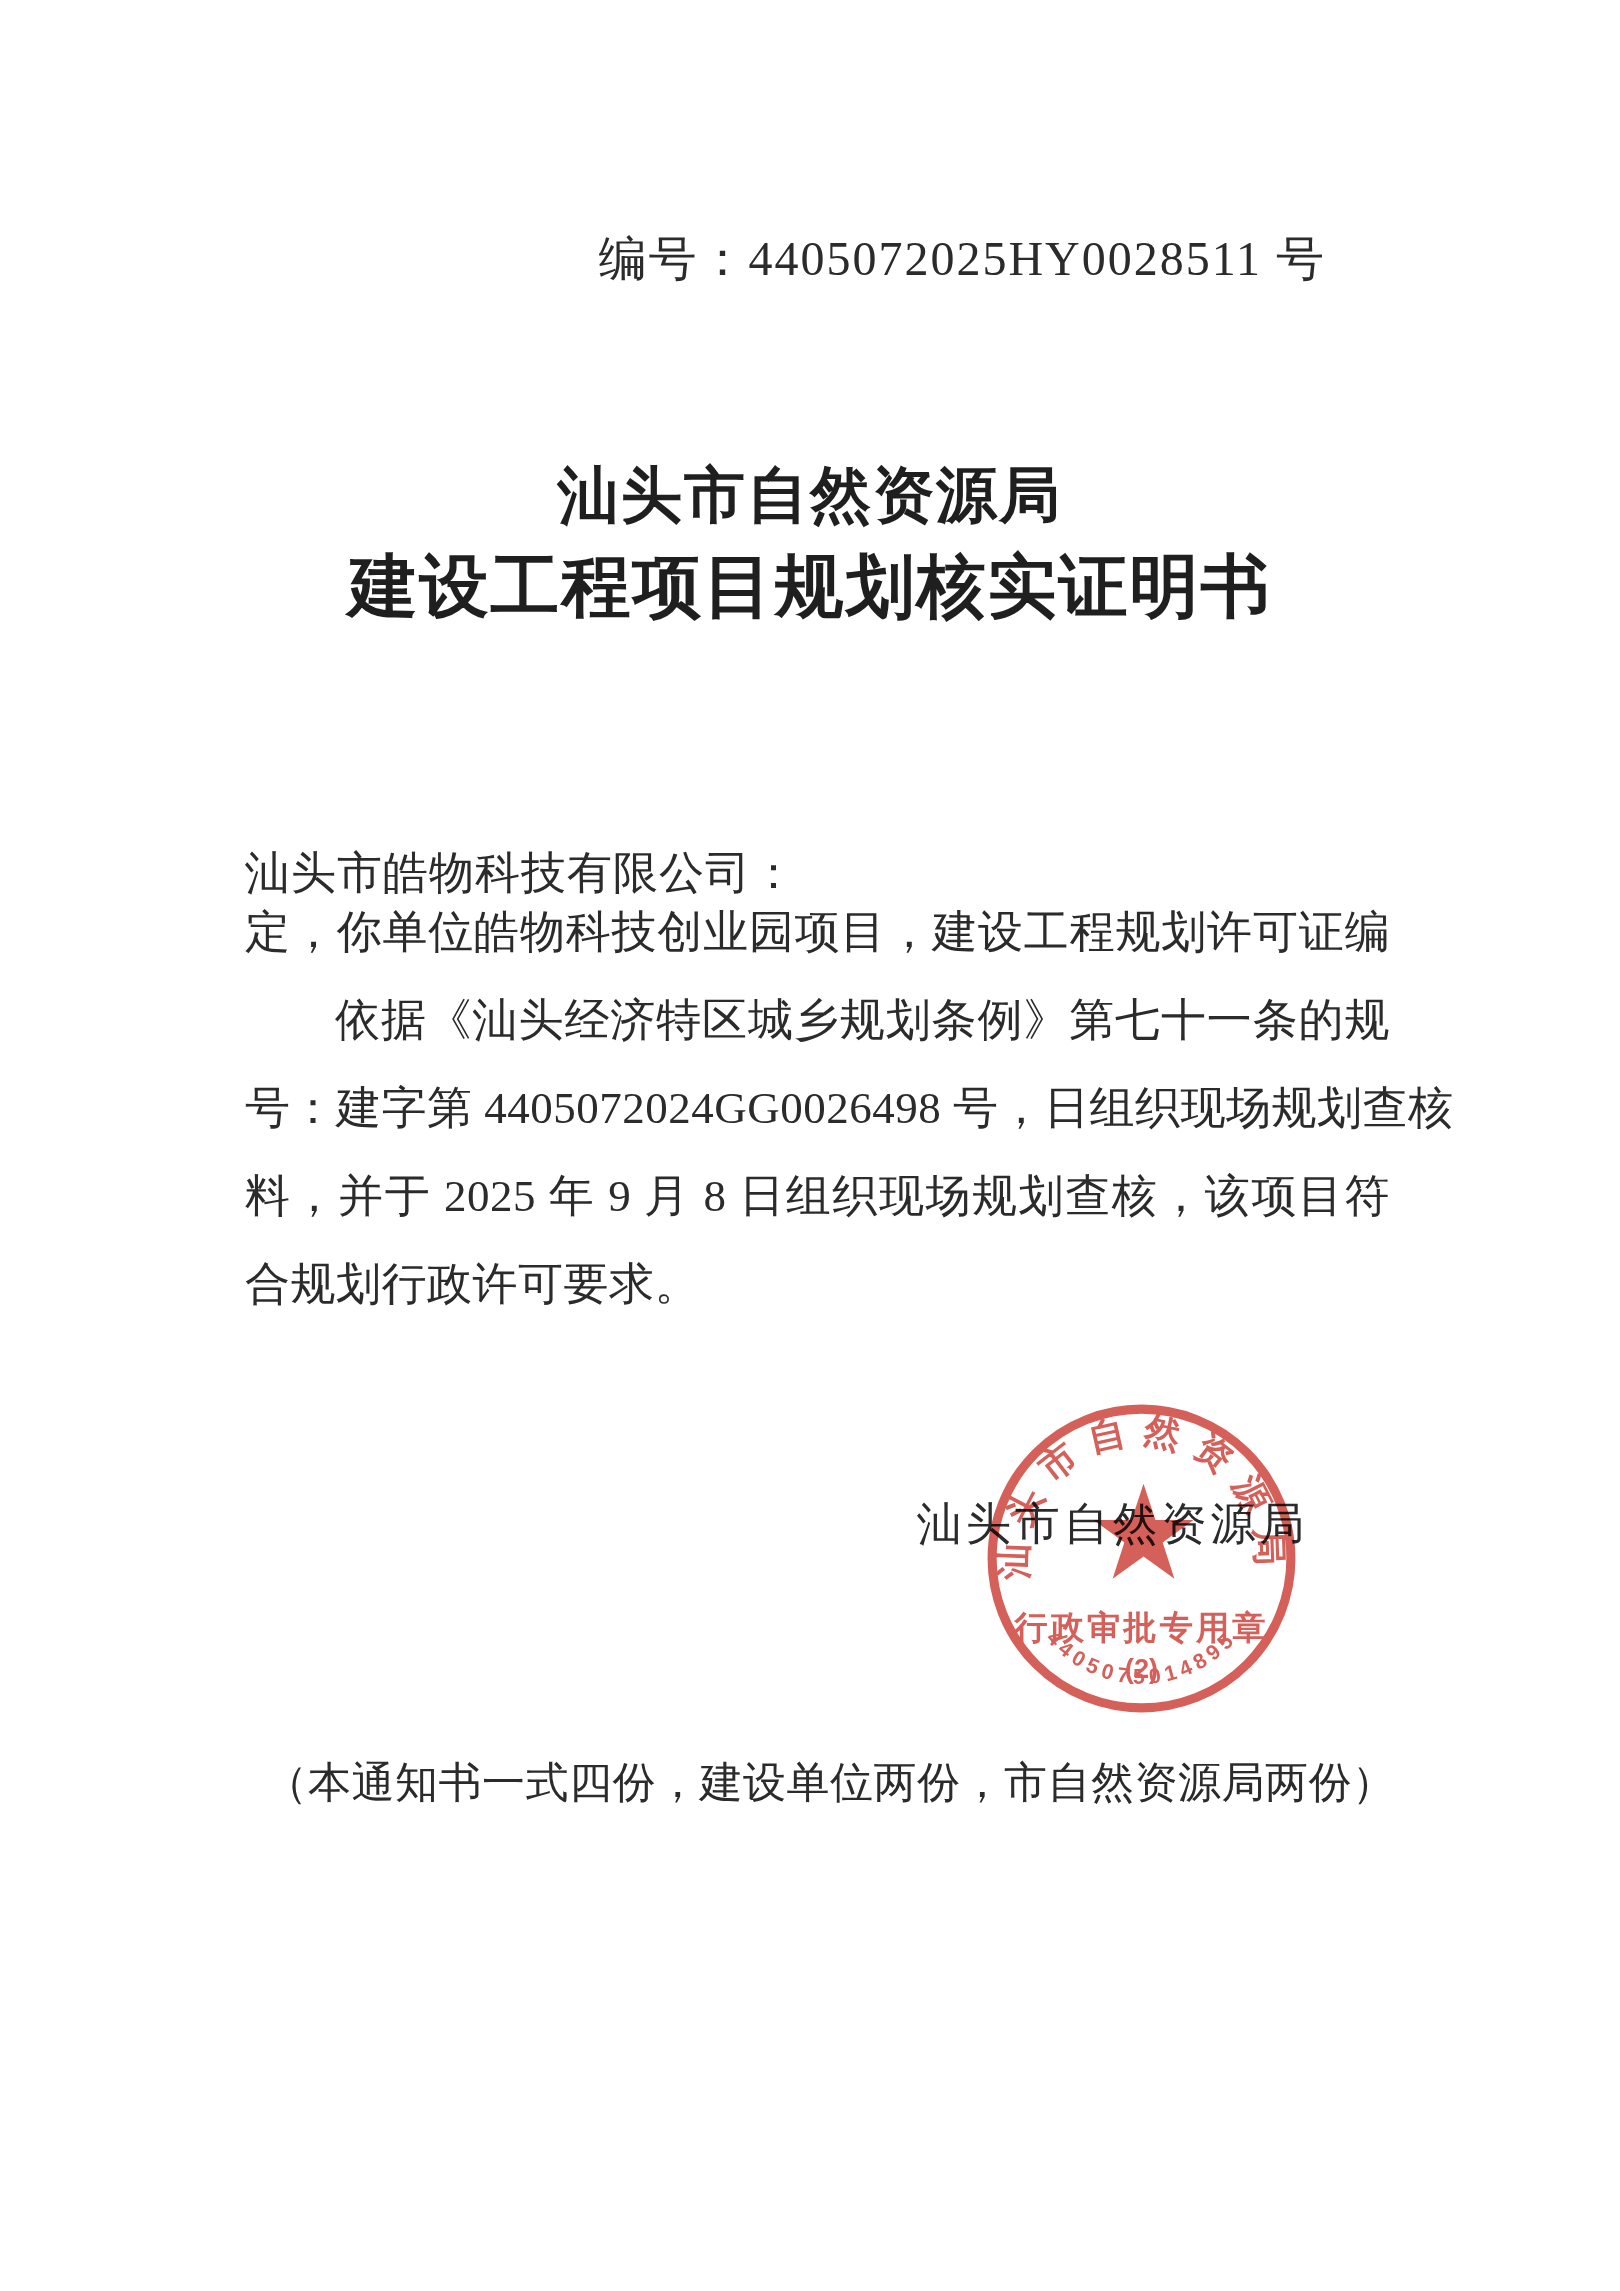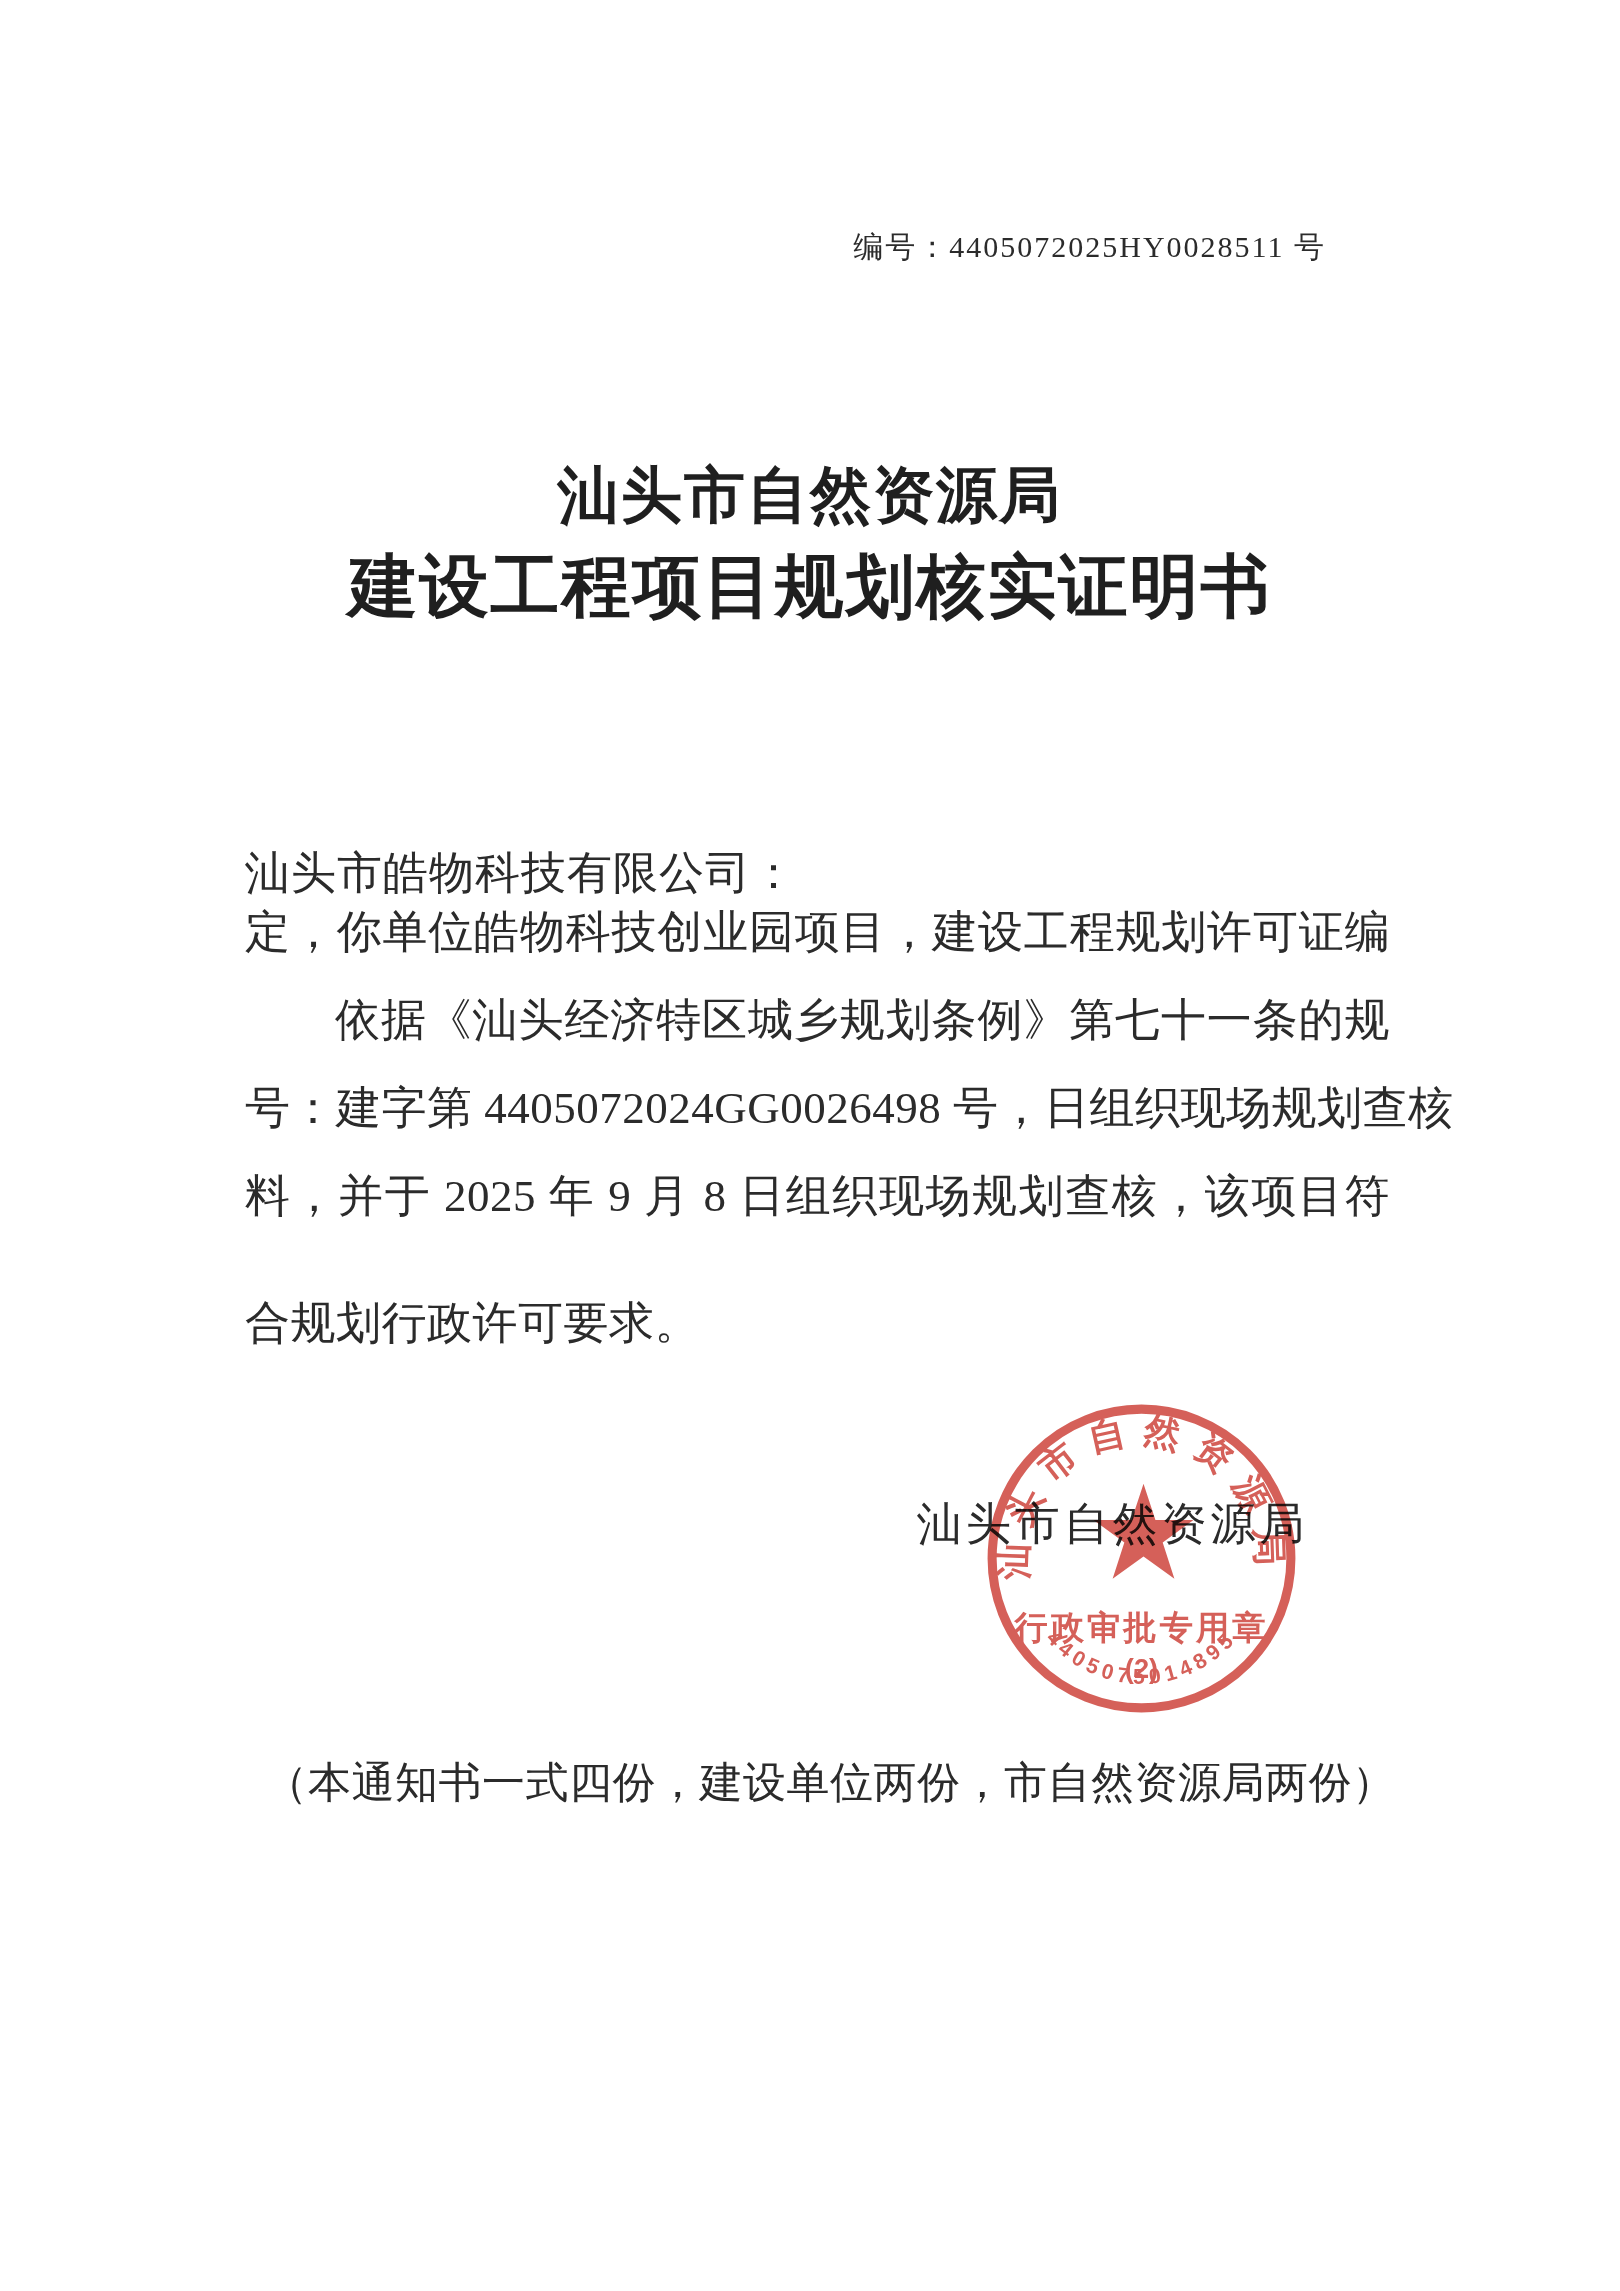--- a/index.html
+++ b/index.html
@@ -8,21 +8,21 @@
     width:1620px;height:2292px;
     margin:0 auto;
     background:#ffffff;
     overflow:hidden;
     font-family:"Liberation Serif","DejaVu Serif",serif;
     color:#2b2b2b;
   }
   .doc-number{
     position:absolute;
     top:227px;right:294px;
-    font-size:30px;
+    font-size:48px;
     letter-spacing:2px;
     white-space:nowrap;
   }
   .title-block{
     position:absolute;
     top:449px;left:0;right:0;
     text-align:center;
     font-family:"Liberation Sans","DejaVu Sans",sans-serif;
     font-weight:700;
     color:#1f1f1f;
@@ -44,21 +44,21 @@
   }
   .body-line{
     height:88px;
     font-size:45px;
     letter-spacing:0.5px;
     text-align:justify;
     text-align-last:justify;
     white-space:nowrap;
   }
   .body-line.indent{text-indent:2em;}
-  .body-line.last{text-align-last:left;white-space:normal;margin-top:39px;}
+  .body-line.last{text-align-last:left;white-space:normal;}
   .signature-agency{
     position:absolute;
     top:1494px;left:917px;
     font-size:45px;
     letter-spacing:3.9px;
     white-space:nowrap;
   }
   .signature-date{
     position:absolute;
     top:1586px;left:945px;

